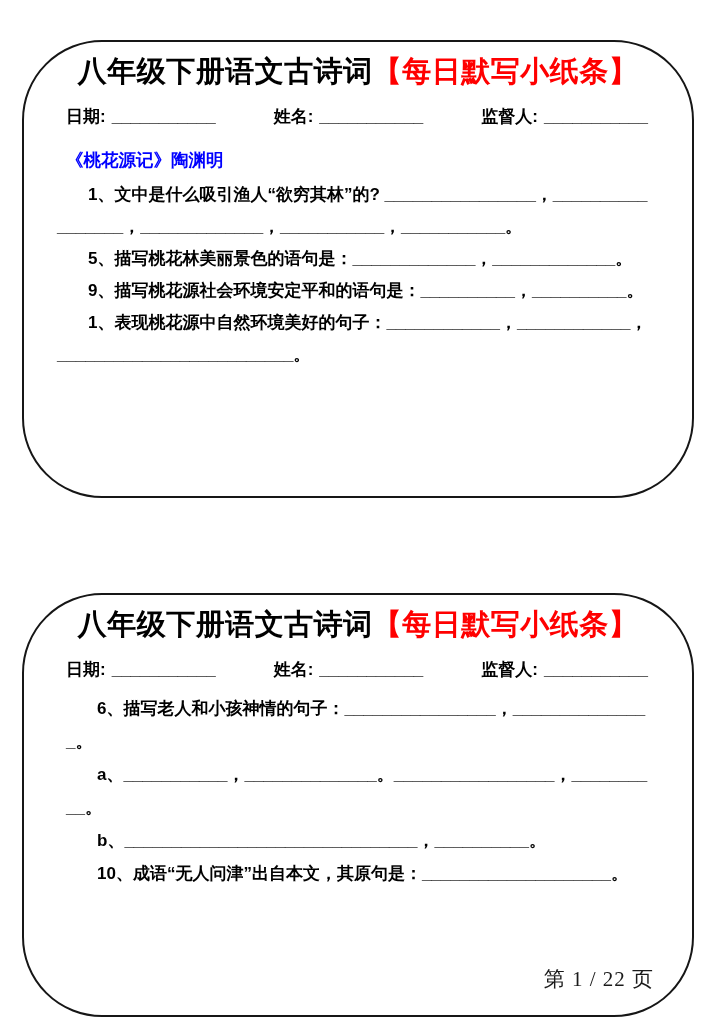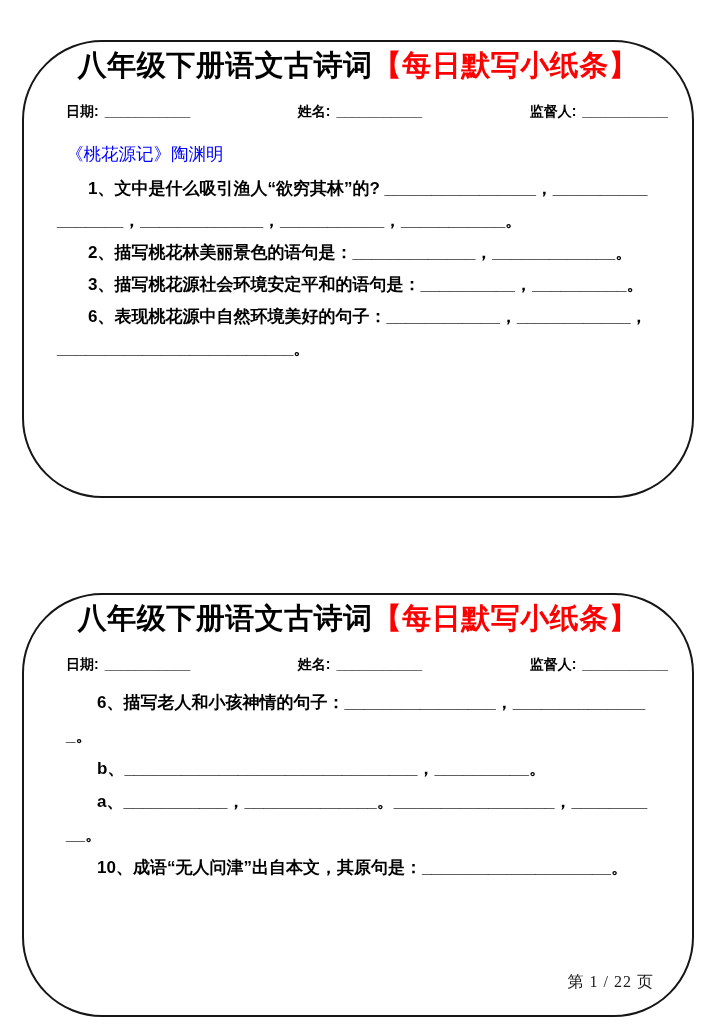--- a/index.html
+++ b/index.html
@@ -21,48 +21,48 @@
     width: 672px;
     box-sizing: border-box;
     border: 2px solid #161616;
     border-radius: 80px;
     background: #ffffff;
   }
   .card-1 { top: 40px;  height: 458px; }
   .card-2 { top: 593px; height: 424px; }
 
   .card-title {
-    margin-top: 5px;
+    margin-top: 11px;
     text-align: center;
     font-size: 29px;
     line-height: 36px;
     font-weight: 700;
     letter-spacing: 0.5px;
     white-space: nowrap;
   }
   .title-red { color: #ff0000; }
 
   .header-row {
     display: flex;
     justify-content: space-between;
-    padding: 0 24px 0 42px;
+    padding: 0 44px 0 42px;
     margin-top: 17px;
-    font-size: 14px;
+    font-size: 17px;
     line-height: 22px;
     font-weight: 700;
   }
   .hfield { white-space: nowrap; }
   .hblank { margin-left: 6px; letter-spacing: 0; }
 
   .section-heading {
     padding: 0 31px 0 42px;
     margin-top: 21px;
     font-size: 17.5px;
     line-height: 23px;
-    font-weight: 400;
+    font-weight: 700;
     color: #0000ff;
   }
 
   .card-body {
     padding: 0 40px 0 42px;
     font-size: 17px;
     font-weight: 700;
     word-break: break-all;
   }
   .card-1 .card-body { margin-top: 7px;  line-height: 32px; padding-left: 33px; }
@@ -71,21 +71,21 @@
   .question {
     margin: 0;
     text-indent: 31px;
   }
 
   .page-footer {
     position: absolute;
     right: 38px;
     bottom: 22px;
     font-family: "Liberation Serif", "DejaVu Serif", serif;
-    font-size: 16px;
+    font-size: 21px;
     letter-spacing: 1px;
     color: #1a1a1a;
   }
 </style>
 </head>
 <body>
 
 <div class="card card-1">
   <div class="card-title">
     <span>八年级下册语文古诗词</span><span class="title-red">【每日默写小纸条】</span>
@@ -100,23 +100,23 @@
     </span>
     <span class="hfield">
       <span>监督人:</span><span class="hblank">___________</span>
     </span>
   </div>
 
   <div class="section-heading">《桃花源记》陶渊明</div>
 
   <div class="card-body">
     <p class="question">1、文中是什么吸引渔人“欲穷其林”的? ________________，_________________，_____________，___________，___________。</p>
-    <p class="question">2、描写桃花林美丽景色的语句是：_____________，_____________。</p>
-    <p class="question">3、描写桃花源社会环境安定平和的语句是：__________，__________。</p>
-    <p class="question">6、表现桃花源中自然环境美好的句子：____________，____________，_________________________。</p>
+    <p class="question">5、描写桃花林美丽景色的语句是：_____________，_____________。</p>
+    <p class="question">9、描写桃花源社会环境安定平和的语句是：__________，__________。</p>
+    <p class="question">1、表现桃花源中自然环境美好的句子：____________，____________，_________________________。</p>
   </div>
 </div>
 
 <div class="card card-2">
   <div class="card-title">
     <span>八年级下册语文古诗词</span><span class="title-red">【每日默写小纸条】</span>
   </div>
 
   <div class="header-row">
     <span class="hfield">
@@ -125,19 +125,19 @@
     <span class="hfield">
       <span>姓名:</span><span class="hblank">___________</span>
     </span>
     <span class="hfield">
       <span>监督人:</span><span class="hblank">___________</span>
     </span>
   </div>
 
   <div class="card-body">
     <p class="question">6、描写老人和小孩神情的句子：________________，_______________。</p>
+    <p class="question">a、___________，______________。_________________，__________。</p>
     <p class="question">b、_______________________________，__________。</p>
-    <p class="question">a、___________，______________。_________________，__________。</p>
     <p class="question">10、成语“无人问津”出自本文，其原句是：____________________。</p>
   </div>
 
   <div class="page-footer">第 1 / 22 页</div>
 </div>
 
 </body></html>

